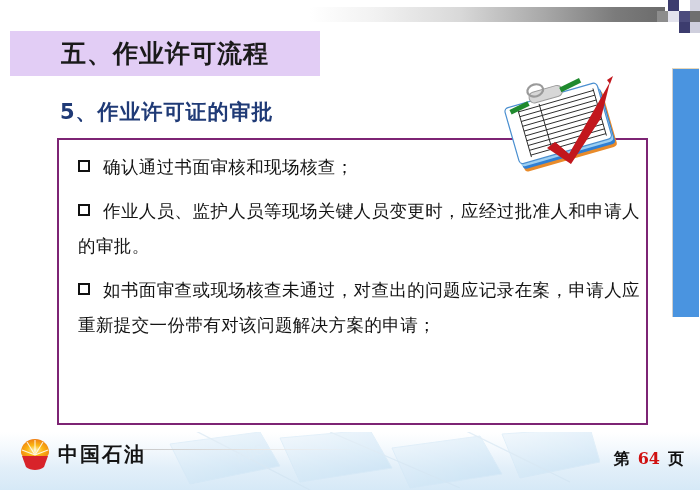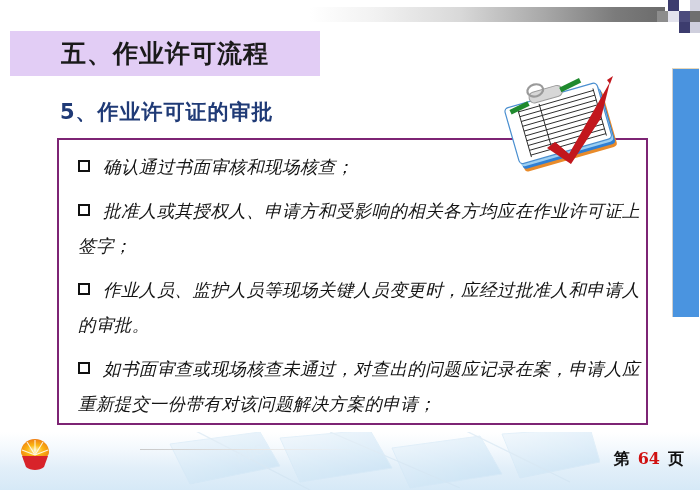--- a/index.html
+++ b/index.html
@@ -92,21 +92,20 @@
   }
   .bullets {
     position: absolute;
     left: 78px;
     top: 150px;
     width: 570px;
   }
   .bullet-row {
     display: block;
     margin-bottom: 9px;
-    font-style: italic;
   }
   .bullet-row p {
     margin: 0;
     font-family: "DejaVu Serif", "Liberation Serif", serif;
     font-size: 17.5px;
     color: #141414;
     line-height: 35px;
     text-indent: 0;
     letter-spacing: 0.4px;
   }
@@ -215,23 +214,20 @@
     <span>五、作业许可流程</span>
   </div>
 
   <div class="sub-title">5、作业许可证的审批</div>
 
   <div class="content-box"></div>
 
   <div class="bullets">
     <div class="bullet-row">
       <p><span class="bullet-glyph"></span><span>确认通过书面审核和现场核查；</span></p>
-    </div>
-    <div class="bullet-row">
-      <p><span class="bullet-glyph"></span><span>批准人或其授权人、申请方和受影响的相关各方均应在作业许可证上签字；</span></p>
     </div>
     <div class="bullet-row">
       <p><span class="bullet-glyph"></span><span>作业人员、监护人员等现场关键人员变更时，应经过批准人和申请人的审批。</span></p>
     </div>
     <div class="bullet-row">
       <p><span class="bullet-glyph"></span><span>如书面审查或现场核查未通过，对查出的问题应记录在案，申请人应重新提交一份带有对该问题解决方案的申请；</span></p>
     </div>
   </div>
 
   <svg class="clipboard" viewBox="0 0 132 100">
@@ -307,18 +303,19 @@
       <line x1="17" y1="18" x2="17" y2="3"></line>
       <line x1="17" y1="18" x2="9" y2="5"></line>
       <line x1="17" y1="18" x2="25" y2="5"></line>
       <line x1="17" y1="18" x2="4" y2="13"></line>
       <line x1="17" y1="18" x2="30" y2="13"></line>
     </g>
     <path d="M4 19 L30 19 L26 30 C24 32 20 33 17 33 C14 33 10 32 8 30 Z" fill="#d8232a"></path>
     <path d="M13 19 L21 19 L21 25 L13 25 Z" fill="#d8232a"></path>
   </svg>
 
+  <div class="brand-text">中国石油</div>
 
   <div class="page-num">
     <span>第</span><span class="num">64</span><span>页</span>
   </div>
 
 </div>
 
 </body></html>

